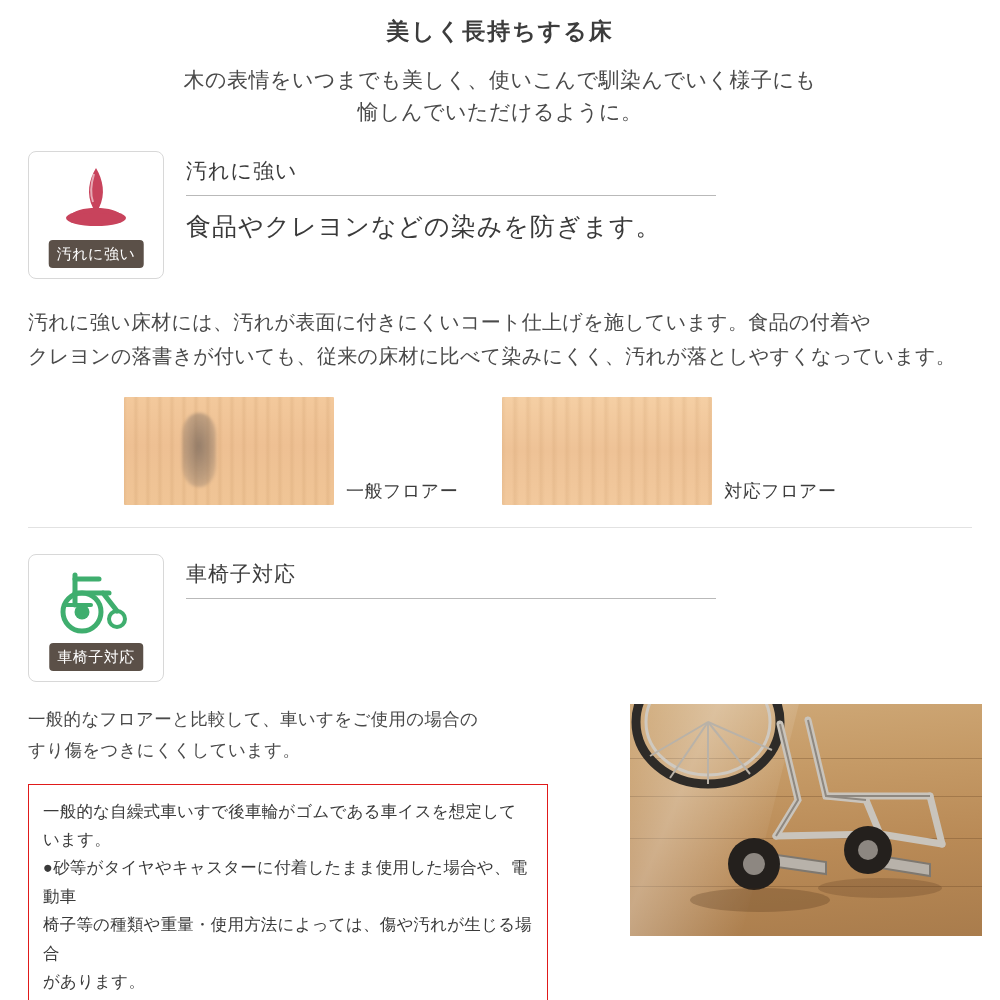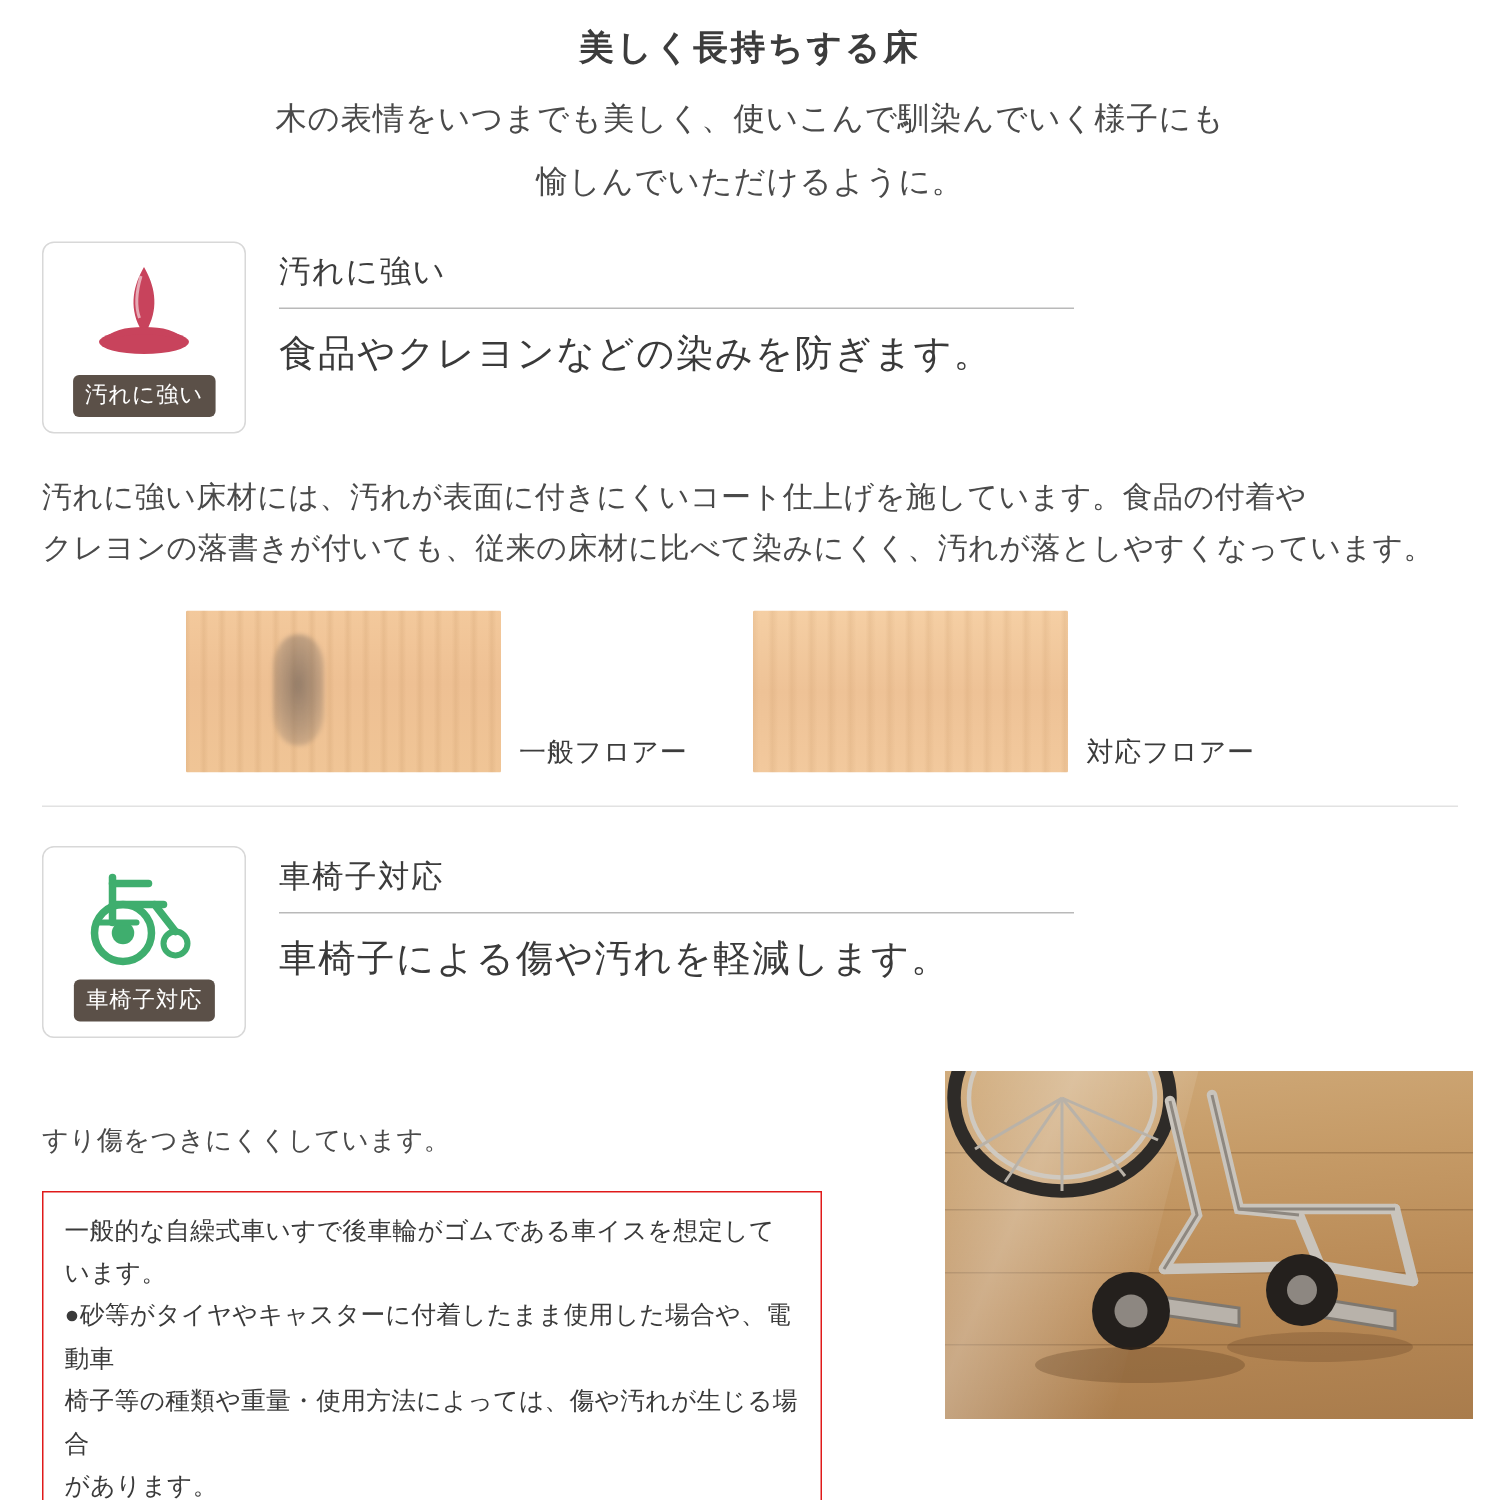--- a/index.html
+++ b/index.html
@@ -27,21 +27,21 @@
     letter-spacing: 2px;
     color: #3c3c3c;
     margin: 0 0 18px 0;
     line-height: 1.2;
   }
   .page-sub {
     font-size: 21px;
     line-height: 1.55;
     color: #4a4a4a;
     letter-spacing: 0.5px;
-    margin: 10px;
+    margin: 0;
   }
 
   
   .section {
     position: relative;
     padding: 0 28px;
     box-sizing: border-box;
   }
   .divider {
     border: 0;
@@ -303,29 +303,28 @@
           <path d="M24 28 L52 28 L66 46" stroke="#3fae6e" stroke-width="5" fill="none" stroke-linecap="round" stroke-linejoin="round"></path>
           <path d="M52 28 L58 28" stroke="#3fae6e" stroke-width="5" stroke-linecap="round"></path>
           <path d="M14 40 L40 40" stroke="#3fae6e" stroke-width="4" stroke-linecap="round"></path>
         </svg>
       </div>
       <div class="badge-label">車椅子対応</div>
     </div>
 
     <div class="feature-titles">
       <div class="feature-kicker">車椅子対応</div>
-      <div class="feature-headline">車椅子による傷や汚れを軽減します。</div>
     </div>
   </div>
 
   <div class="wc-body">
 
     <div class="wc-left">
       <p class="wc-note">
-        <br>
+        <span>一般的なフロアーと比較して、車いすをご使用の場合の</span><br>
         <span>すり傷をつきにくくしています。</span>
       </p>
 
       <div class="caution-box">
         <p class="caution-line">一般的な自繰式車いすで後車輪がゴムである車イスを想定しています。</p>
         <p class="caution-line">●砂等がタイヤやキャスターに付着したまま使用した場合や、電動車</p>
         <p class="caution-line">椅子等の種類や重量・使用方法によっては、傷や汚れが生じる場合</p>
         <p class="caution-line">があります。</p>
       </div>
     </div>

